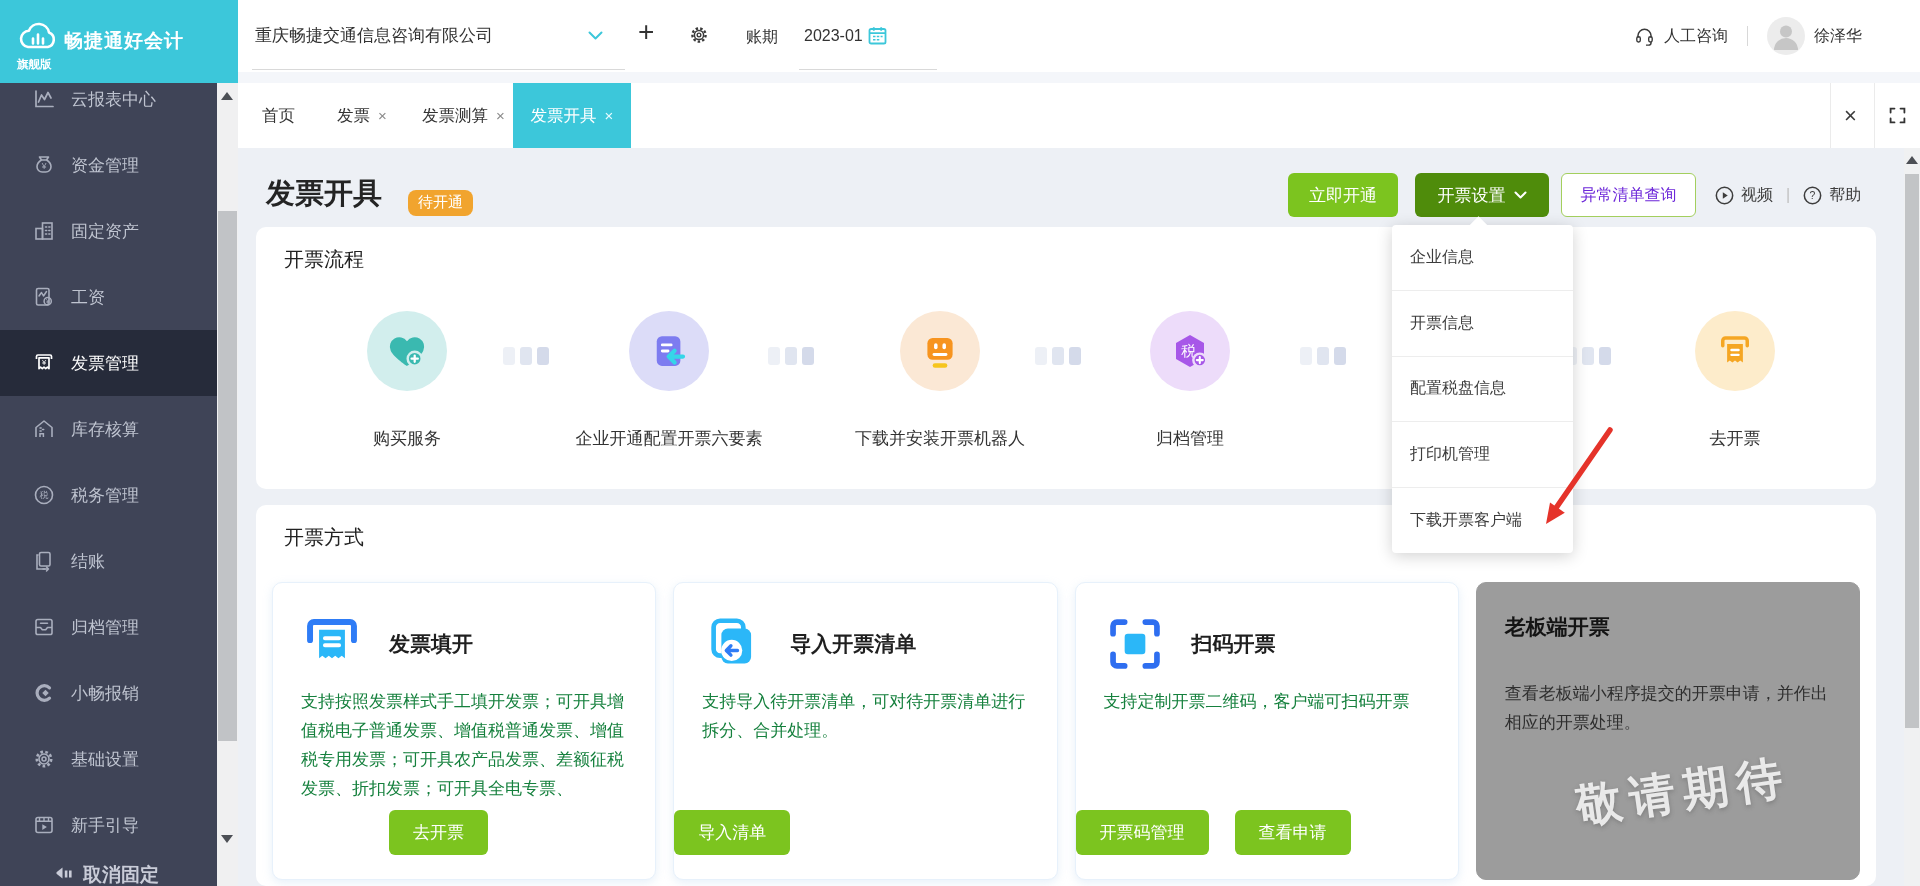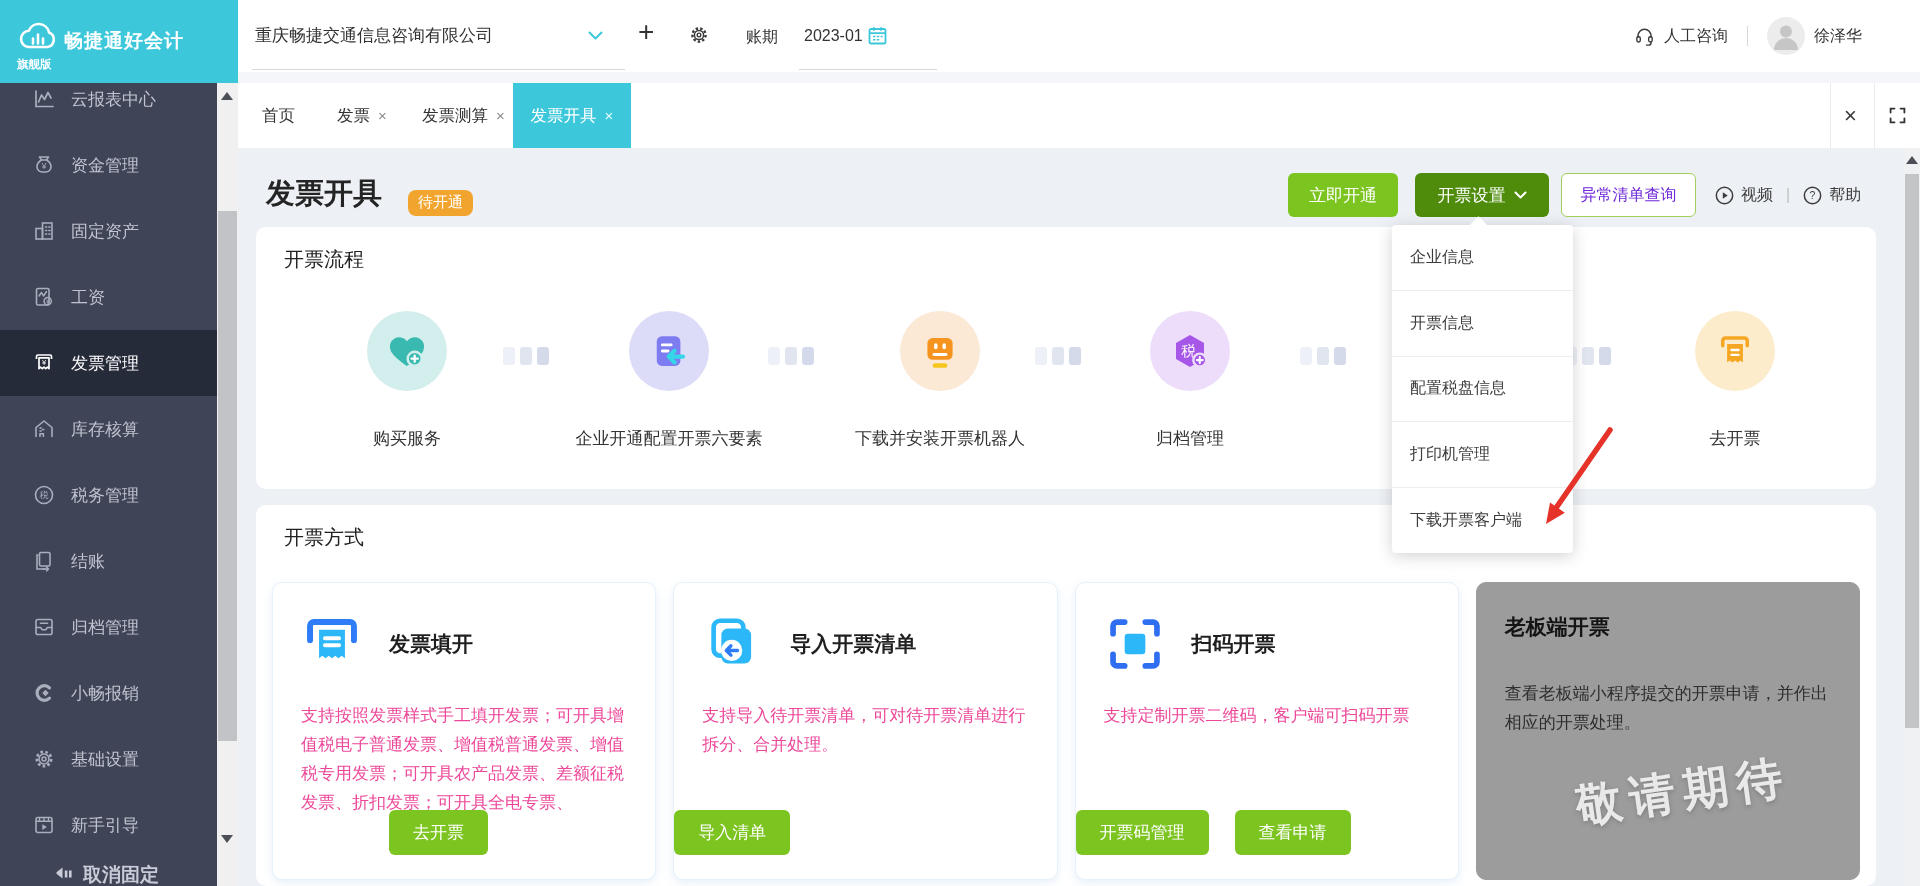--- a/index.html
+++ b/index.html
@@ -69,21 +69,21 @@
   .step .slabel{position:absolute;top:116px;left:50%;transform:translateX(-50%);width:260px;font-size:17px;color:#333;white-space:nowrap}
   .dashes{position:absolute;top:120px;display:flex;gap:5px}
   .dashes i{width:12px;height:18px;border-radius:3px;background:#ccd4e6;display:block}
   .dashes i:nth-child(1){opacity:.35}.dashes i:nth-child(2){opacity:.6}.dashes i:nth-child(3){opacity:.85}
   
   .methods-panel{position:absolute;left:18px;top:357px;width:1620px;height:381px;background:#fff;border-radius:10px}
   .cards{position:absolute;left:16px;right:16px;top:77px;height:298px;display:flex;gap:17px}
   .card{flex:1;position:relative;background:#fff;border:1px solid #e7f1fb;border-radius:10px;box-shadow:0 3px 10px rgba(170,200,235,.28);padding:30px 28px 0}
   .card .crow{display:flex;align-items:center;gap:26px}
   .card .ctitle{font-size:21px;font-weight:bold;color:#1f1f1f}
-  .card .cdesc{margin-top:26px;font-size:17px;line-height:29px;color:#ec4899}
+  .card .cdesc{margin-top:12px;font-size:17px;line-height:29px;color:#15803d}
   .cbtn{position:absolute;bottom:24px;background:#7cc41f;color:#fff;border:none;border-radius:6px;font-size:17px;font-family:inherit;padding:11px 24px;cursor:pointer;white-space:nowrap}
   .card.c1 .cbtn{left:116px}
   .card .btnrow{position:absolute;bottom:24px;left:0;right:0;display:flex;justify-content:flex-start;gap:26px}
   .btnrow .cbtn{position:static}
   .card.disabled{background:#9c9c9c;border-color:#9c9c9c;box-shadow:none}
   .card.disabled .ctitle{color:#141414}
   .card.disabled .cdesc{color:#2e2e2e;margin-top:38px}
   .watermark{position:absolute;left:98px;top:178px;font-size:46px;font-weight:bold;color:rgba(255,255,255,.82);transform:rotate(-8deg);letter-spacing:8px;white-space:nowrap;text-shadow:0 2px 4px rgba(90,90,90,.45)}
   
   .pg-scroll{position:absolute;right:0;top:0;width:16px;height:738px;background:#f0f1f2}

